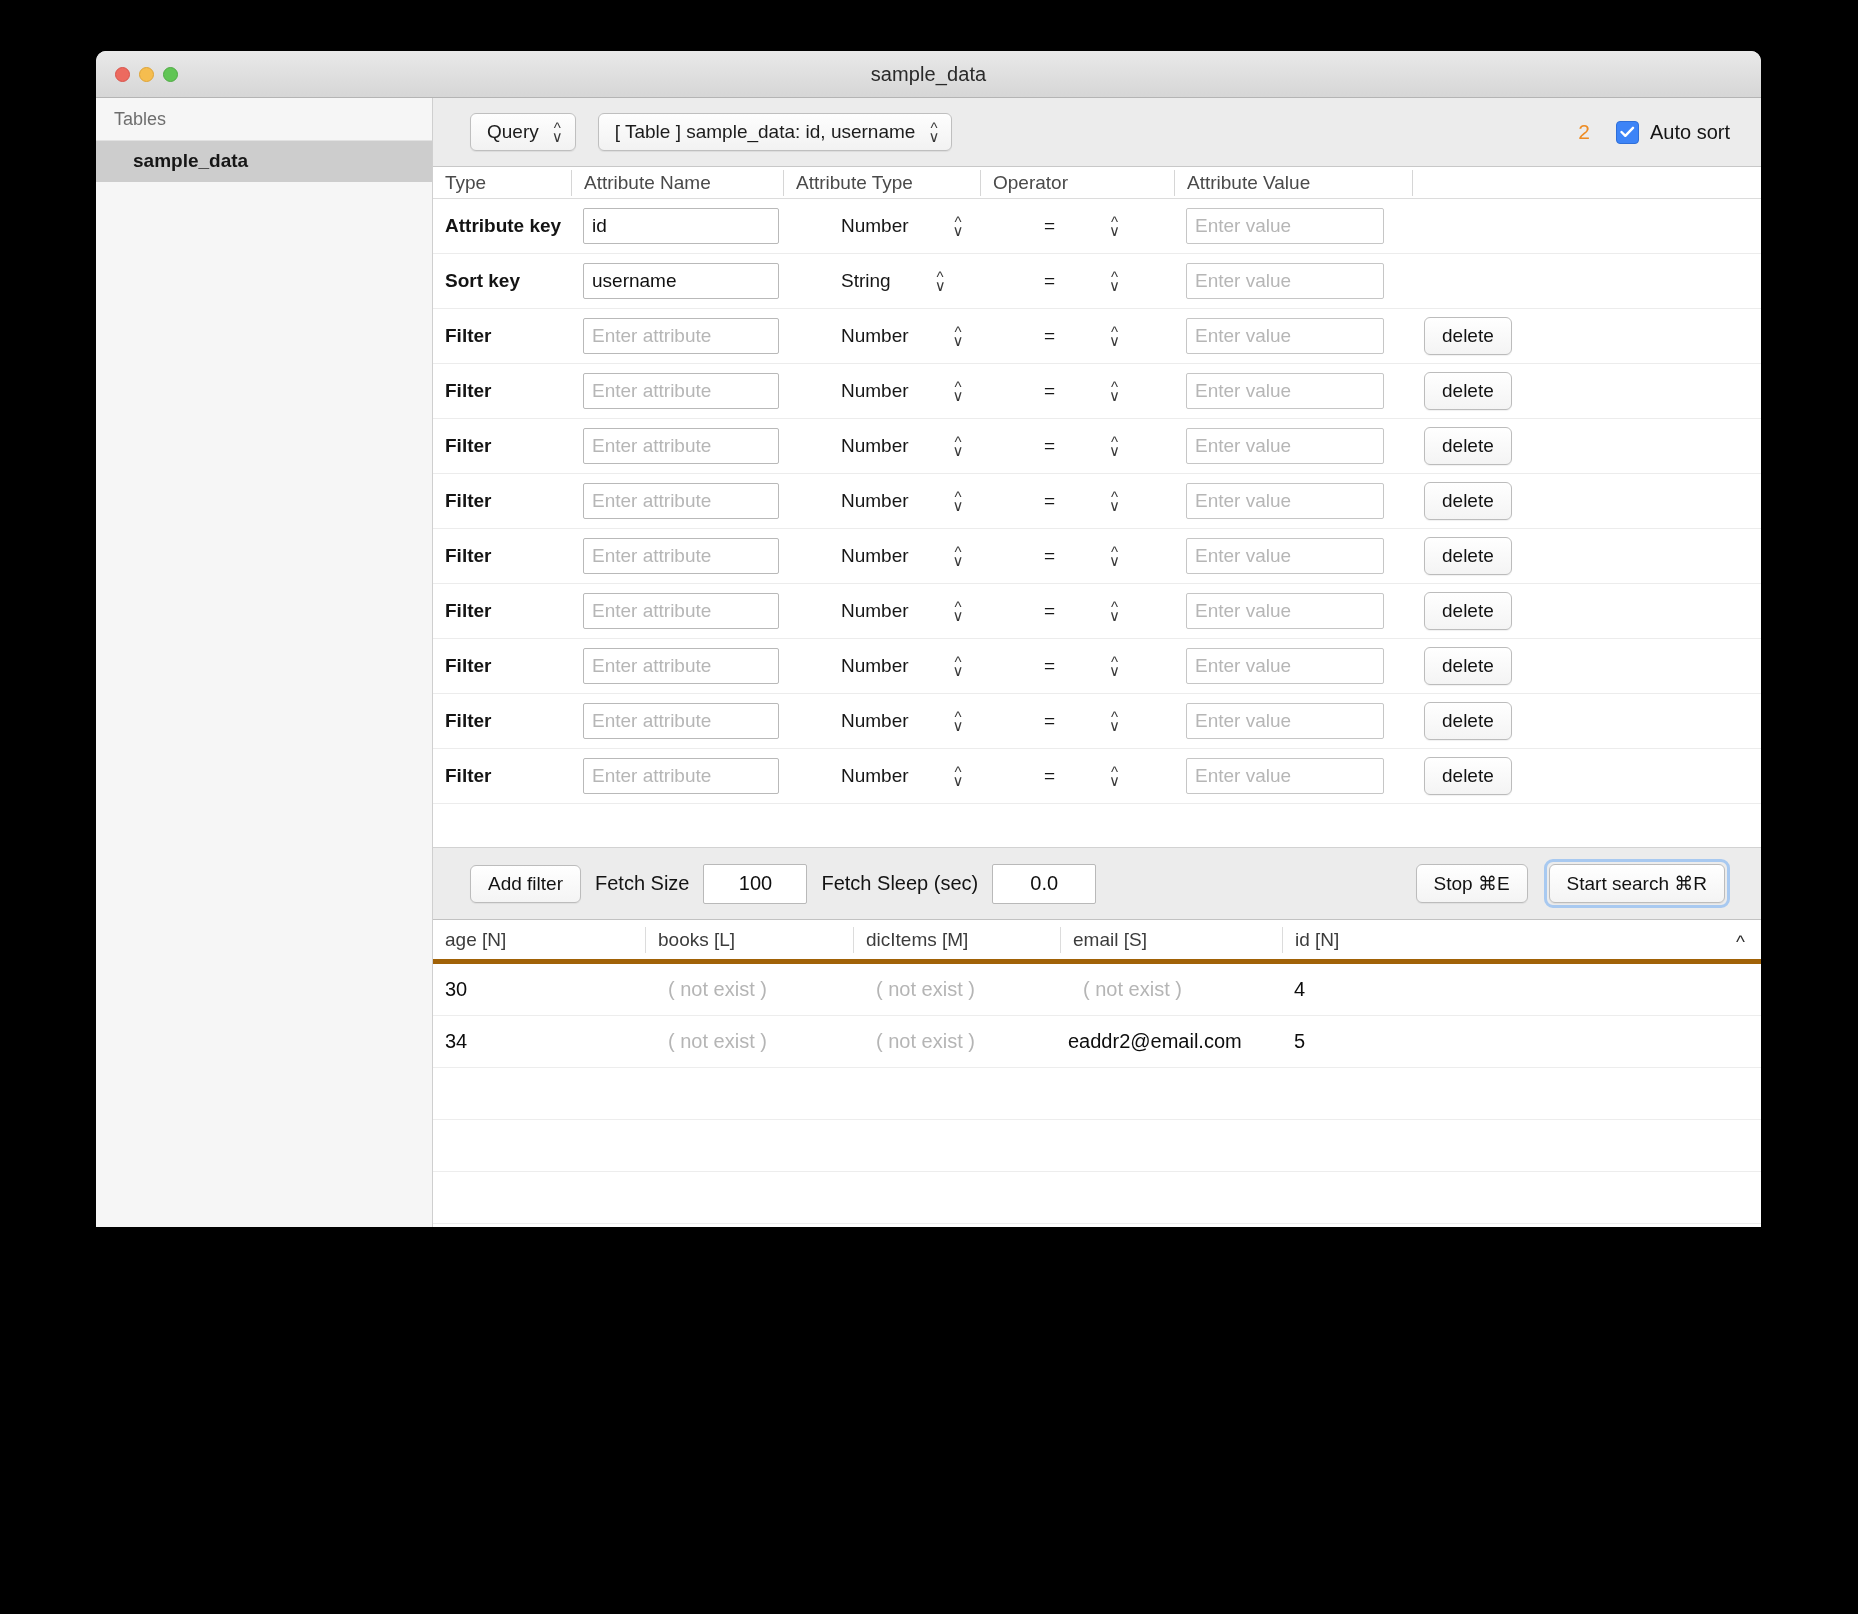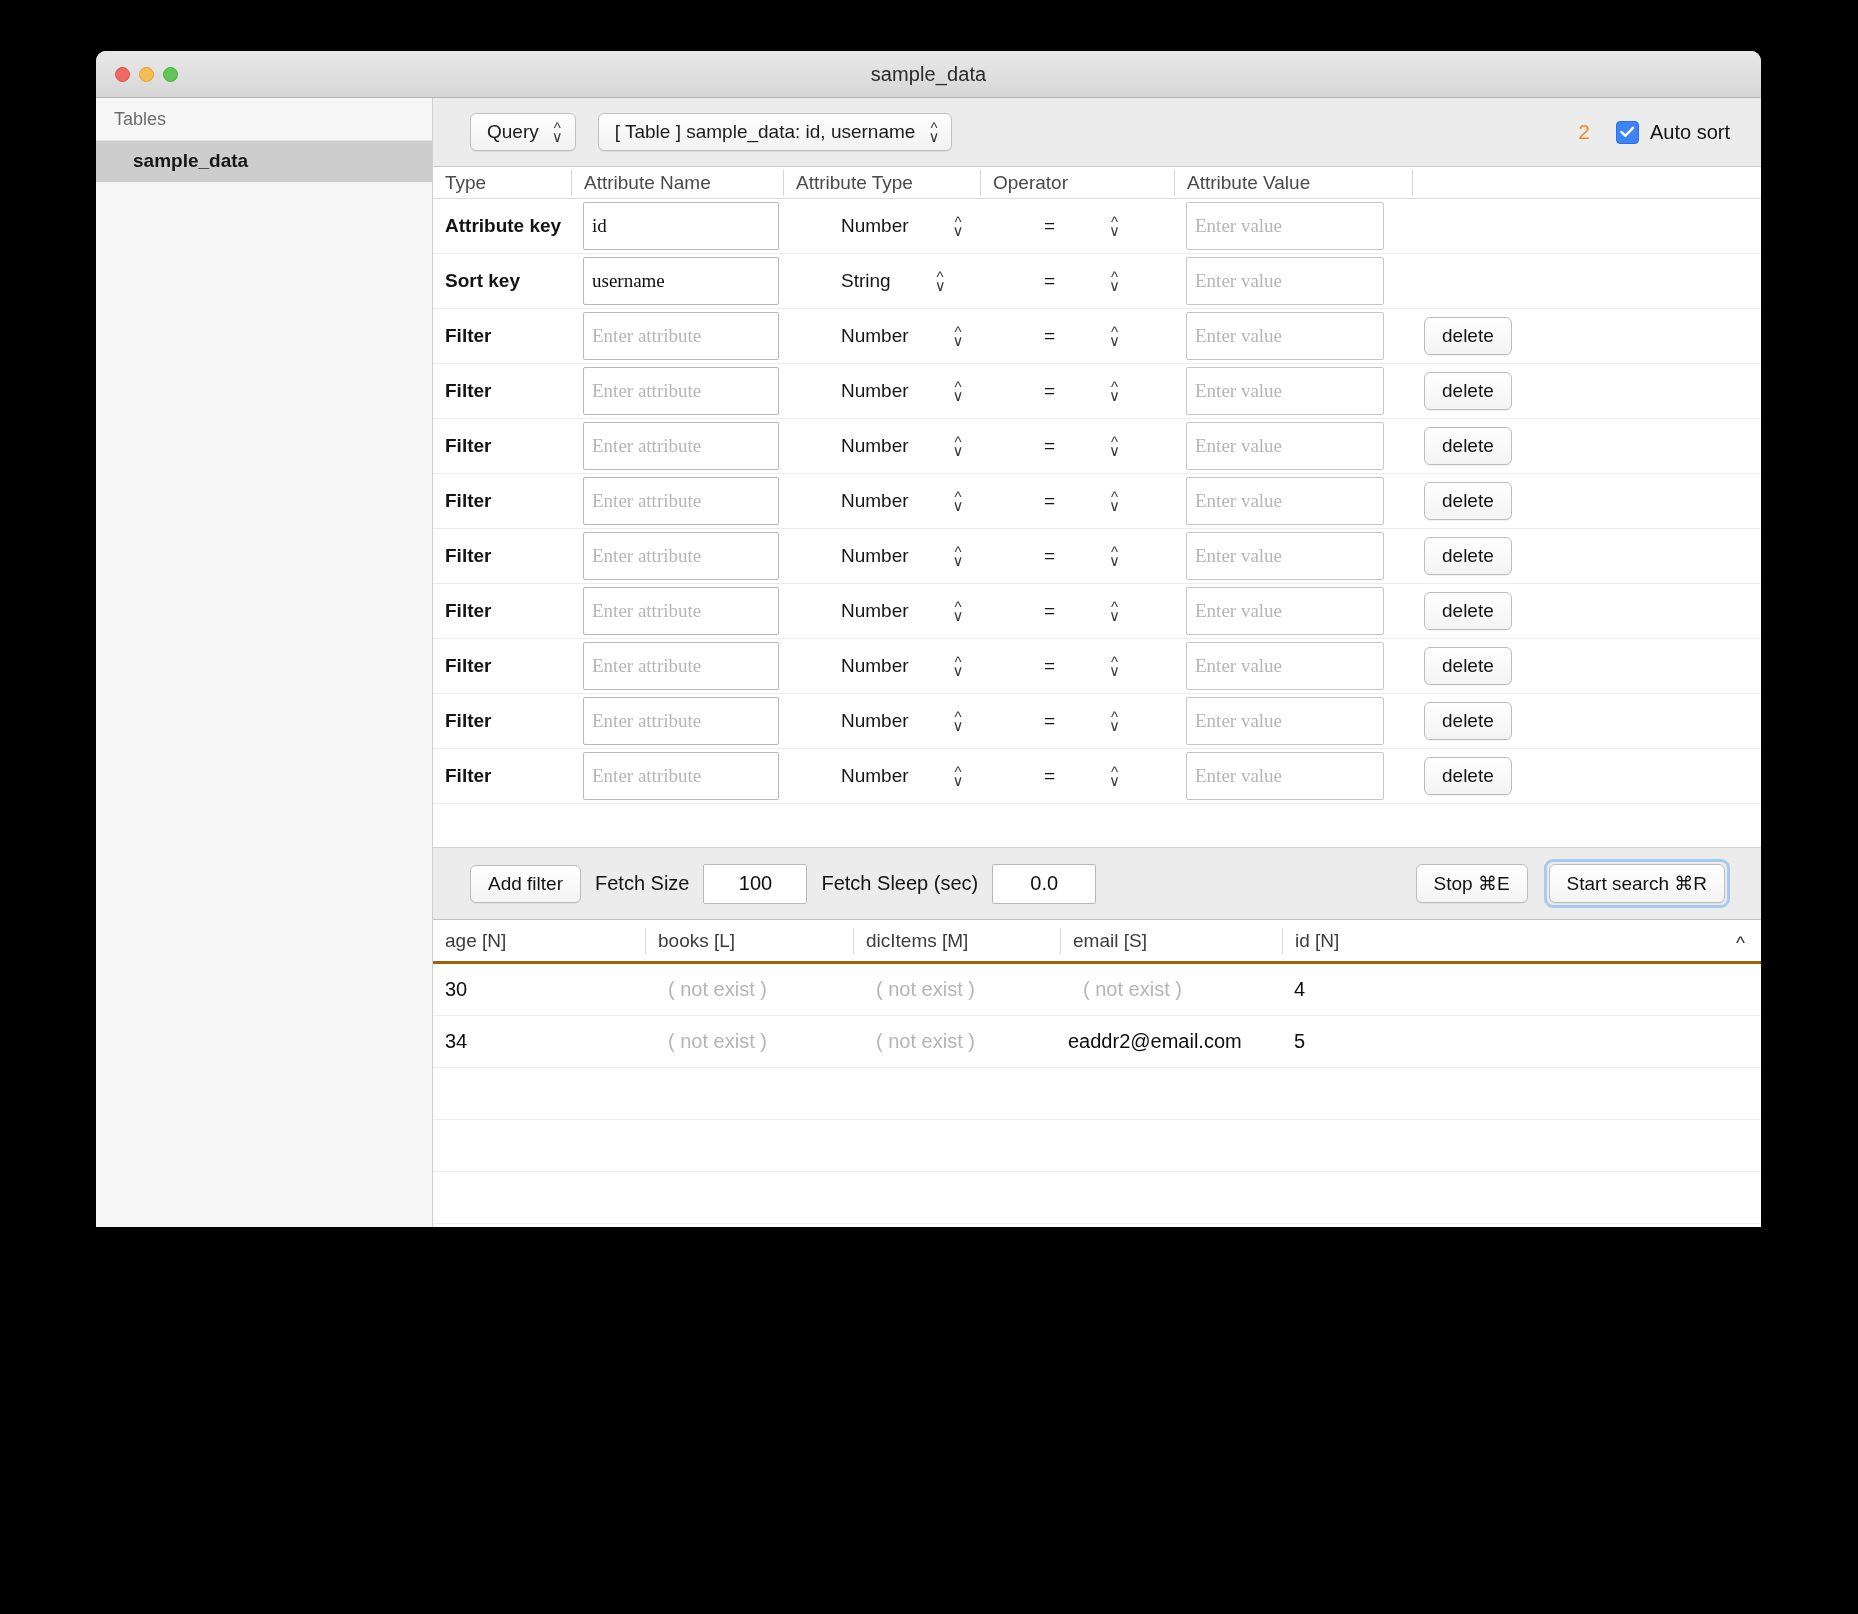--- a/index.html
+++ b/index.html
@@ -177,28 +177,28 @@
   .frow .c-op {
     width: 194px; flex: 0 0 194px;
     display: flex; align-items: center; justify-content: flex-start;
     padding-left: 64px; gap: 54px;
   }
   .frow .c-val { width: 238px; flex: 0 0 238px; padding-left: 12px; }
   .frow .c-act { flex: 1 1 auto; padding-left: 12px; }
 
   .tinput {
     width: 196px;
-    height: 48px;
+    height: 36px;
     border: 1px solid #b9b9b9;
     background: #ffffff;
     border-radius: 2px;
     font-size: 19px;
     color: #0f0f0f;
     padding: 0 8px;
-    font-family: Liberation Serif, serif;
+    font-family: Liberation Sans, sans-serif;
     outline: none;
   }
   .tinput::placeholder { color: #b6b6b6; }
   .tinput.val { width: 198px; border-color: #c6c6c6; }
 
   .seltext { font-size: 19px; color: #171717; }
   .opsym { font-size: 19px; color: #171717; }
 
   .btn {
     background: linear-gradient(to bottom, #ffffff, #f4f4f4);
@@ -245,21 +245,21 @@
   }
   #btn-stop { margin-left: auto; }
 
   
   #results { flex: 1; display: flex; flex-direction: column; min-height: 0; background: #ffffff; }
   #res-head {
     display: flex;
     height: 44px;
     flex: 0 0 44px;
     align-items: center;
-    border-bottom: 3px solid #a16207;
+    border-bottom: 5px solid #a16207;
     background: #ffffff;
   }
   #res-head .rth {
     font-size: 19px;
     color: #3c3c3c;
     padding-left: 12px;
     border-left: 1px solid #dcdcdc;
     height: 26px;
     line-height: 26px;
     position: relative;

